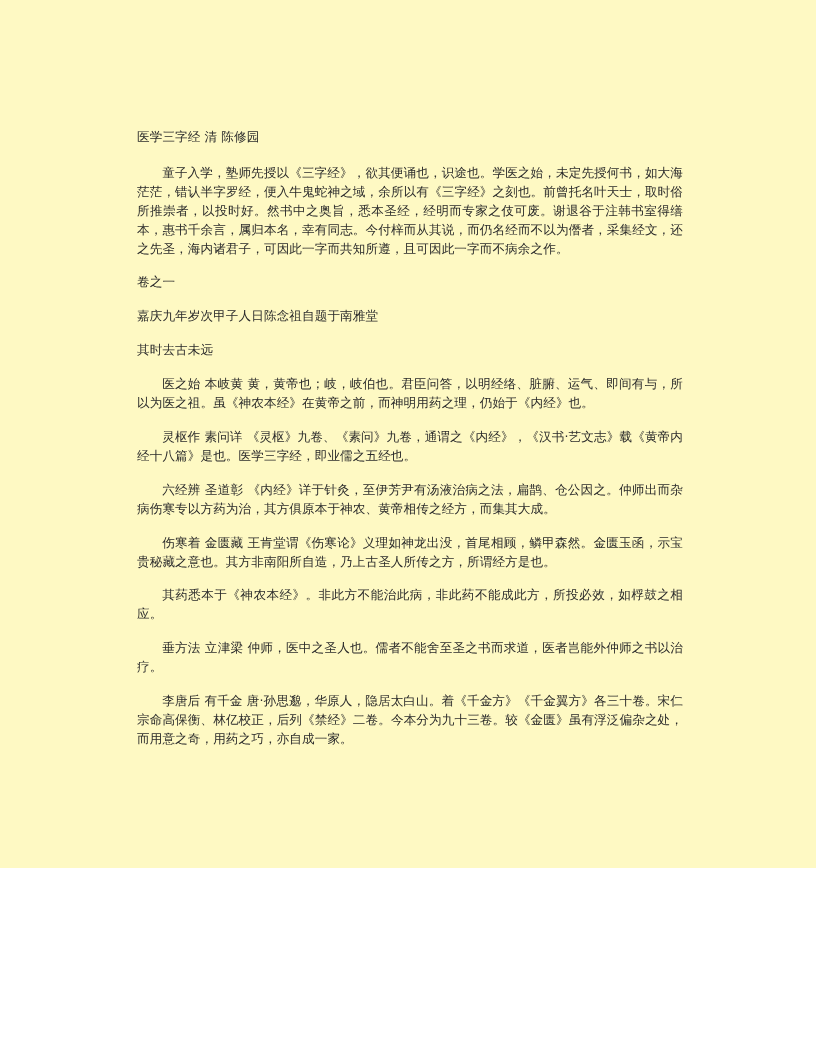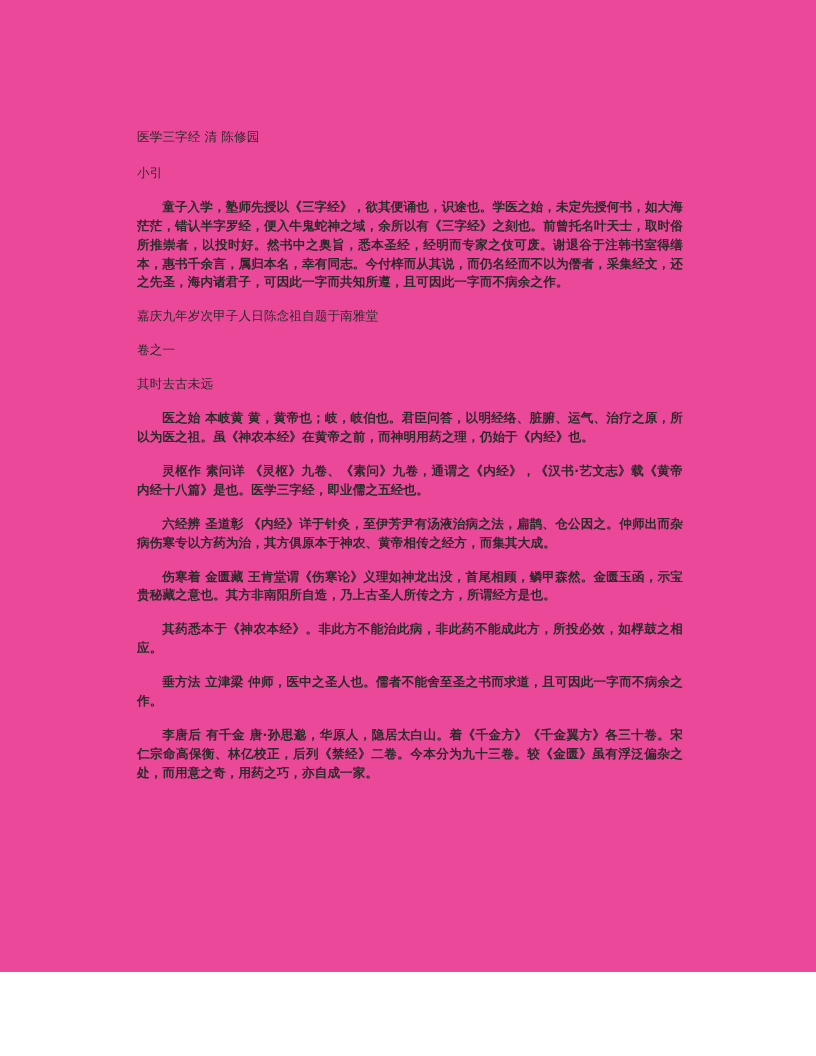--- a/index.html
+++ b/index.html
@@ -7,22 +7,22 @@
     margin: 0;
     padding: 0;
     background: #ffffff;
   }
   body {
     font-family: "DejaVu Sans", "Liberation Sans", sans-serif;
   }
   .page {
     position: relative;
     width: 816px;
-    height: 972px;
-    background: #ec4899;
+    height: 868px;
+    background: #fef9c3;
     overflow: hidden;
     box-sizing: border-box;
   }
   .content {
     position: absolute;
     left: 137px;
     top: 128px;
     width: 546px;
   }
   .para {
@@ -30,49 +30,47 @@
     line-height: 18.9px;
     color: #2b2b2b;
     margin: 0 0 15px 0;
     text-align: justify;
     text-justify: inter-ideograph;
     letter-spacing: 0.1px;
     font-family: "DejaVu Sans", "Liberation Sans", sans-serif;
   }
   .para.indent {
     text-indent: 2em;
-    font-weight: bold;
   }
   .para.heading {
     text-indent: 0;
   }
   .para.title-line {
     margin-bottom: 17px;
   }
 </style>
 </head>
 <body>
 
 <div class="page">
   <div class="content">
 
     <p class="para heading title-line">医学三字经  清  陈修园</p>
 
-    <p class="para heading">小引</p>
 
     <p class="para indent">童子入学，塾师先授以《三字经》，欲其便诵也，识途也。学医之始，未定先授何书，如大海茫茫，错认半字罗经，便入牛鬼蛇神之域，余所以有《三字经》之刻也。前曾托名叶天士，取时俗所推崇者，以投时好。然书中之奥旨，悉本圣经，经明而专家之伎可废。谢退谷于注韩书室得缮本，惠书千余言，属归本名，幸有同志。今付梓而从其说，而仍名经而不以为僭者，采集经文，还之先圣，海内诸君子，可因此一字而共知所遵，且可因此一字而不病余之作。</p>
 
+    <p class="para heading">卷之一</p>
+
     <p class="para heading">嘉庆九年岁次甲子人日陈念祖自题于南雅堂</p>
-
-    <p class="para heading">卷之一</p>
 
     <p class="para heading">其时去古未远</p>
 
-    <p class="para indent">医之始  本岐黄  黄，黄帝也；岐，岐伯也。君臣问答，以明经络、脏腑、运气、治疗之原，所以为医之祖。虽《神农本经》在黄帝之前，而神明用药之理，仍始于《内经》也。</p>
+    <p class="para indent">医之始  本岐黄  黄，黄帝也；岐，岐伯也。君臣问答，以明经络、脏腑、运气、即间有与，所以为医之祖。虽《神农本经》在黄帝之前，而神明用药之理，仍始于《内经》也。</p>
     <p class="para indent">灵枢作  素问详  《灵枢》九卷、《素问》九卷，通谓之《内经》，《汉书·艺文志》载《黄帝内经十八篇》是也。医学三字经，即业儒之五经也。</p>
     <p class="para indent">六经辨  圣道彰  《内经》详于针灸，至伊芳尹有汤液治病之法，扁鹊、仓公因之。仲师出而杂病伤寒专以方药为治，其方俱原本于神农、黄帝相传之经方，而集其大成。</p>
     <p class="para indent">伤寒着  金匮藏  王肯堂谓《伤寒论》义理如神龙出没，首尾相顾，鳞甲森然。金匮玉函，示宝贵秘藏之意也。其方非南阳所自造，乃上古圣人所传之方，所谓经方是也。</p>
     <p class="para indent">其药悉本于《神农本经》。非此方不能治此病，非此药不能成此方，所投必效，如桴鼓之相应。</p>
-    <p class="para indent">垂方法  立津梁  仲师，医中之圣人也。儒者不能舍至圣之书而求道，且可因此一字而不病余之作。</p>
+    <p class="para indent">垂方法  立津梁  仲师，医中之圣人也。儒者不能舍至圣之书而求道，医者岂能外仲师之书以治疗。</p>
     <p class="para indent">李唐后  有千金  唐·孙思邈，华原人，隐居太白山。着《千金方》《千金翼方》各三十卷。宋仁宗命高保衡、林亿校正，后列《禁经》二卷。今本分为九十三卷。较《金匮》虽有浮泛偏杂之处，而用意之奇，用药之巧，亦自成一家。</p>
 
   </div>
 </div>
 
 </body></html>

